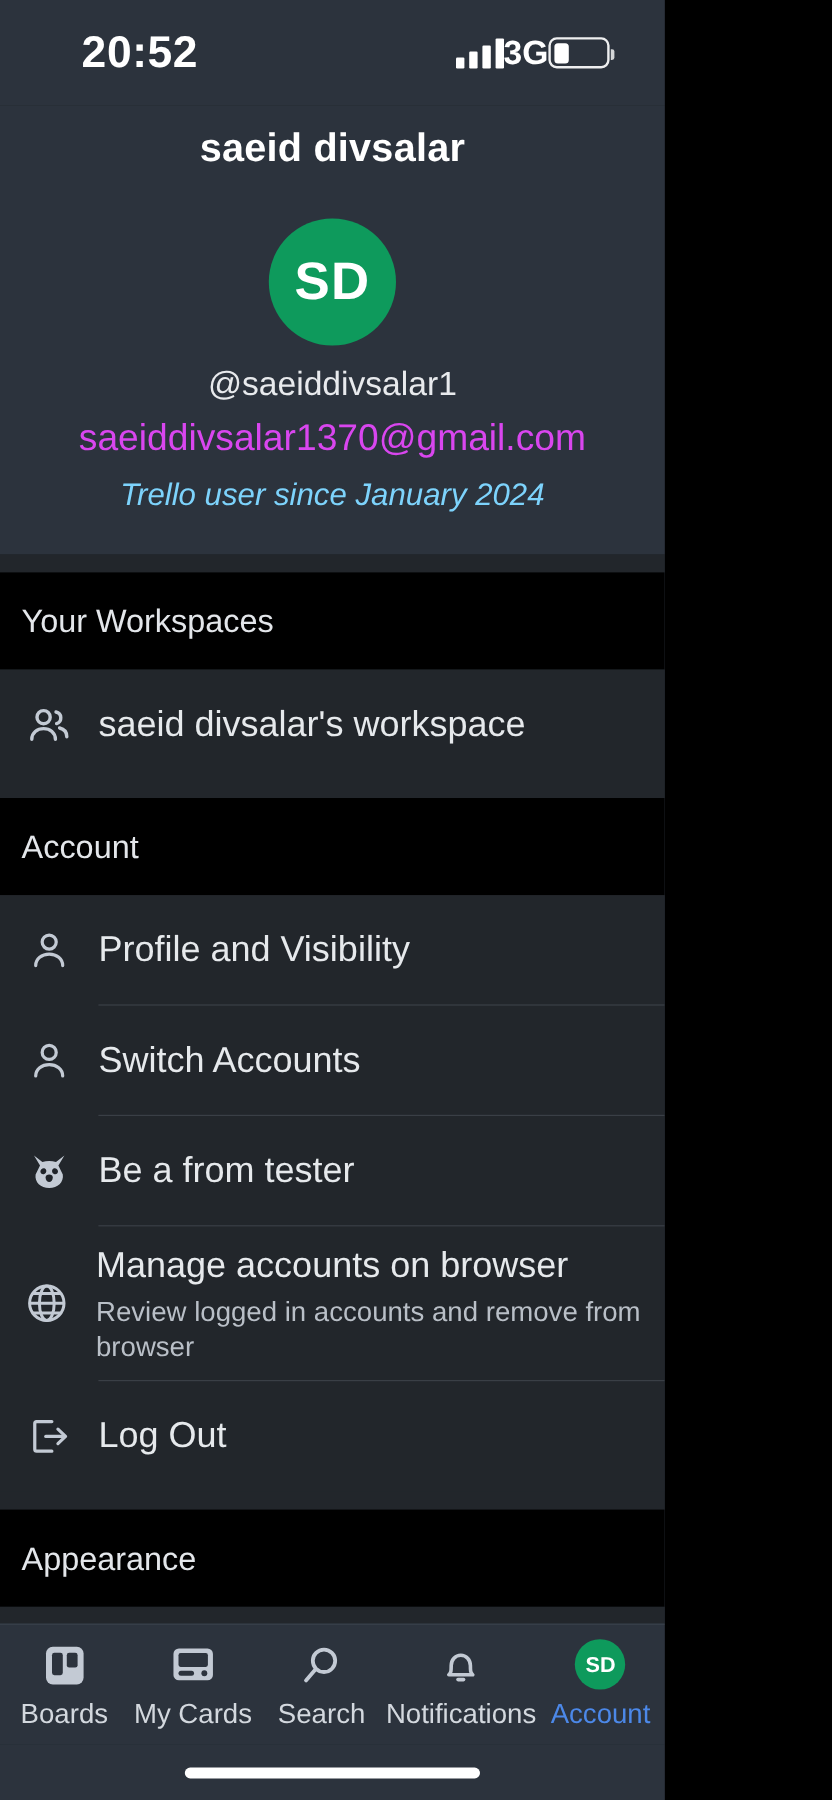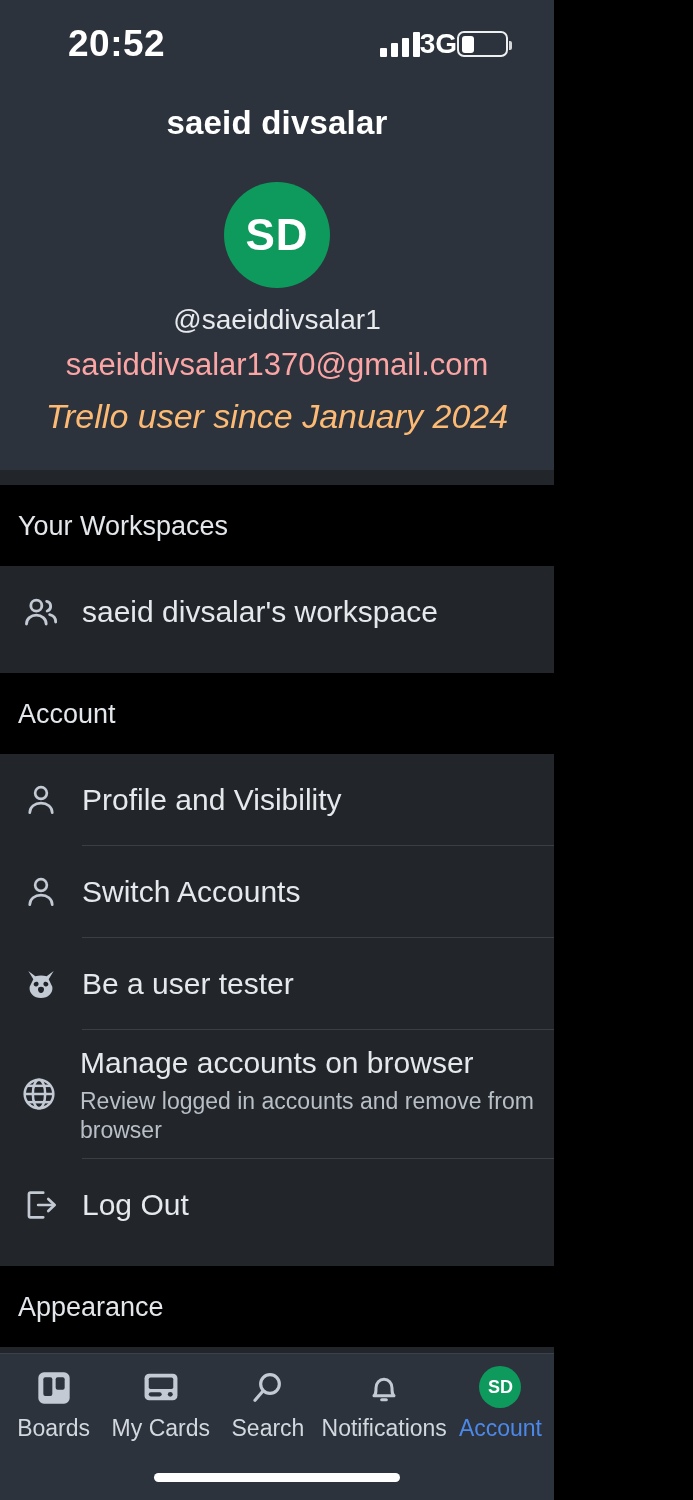--- a/index.html
+++ b/index.html
@@ -118,27 +118,27 @@
     font-size: 44px;
     font-weight: bold;
     letter-spacing: 1px;
   }
   .profile .username {
     color: #e8eaed;
     font-size: 28px;
     margin-top: 6px;
   }
   .profile .email {
-    color: #fca5a5;
+    color: #d946ef;
     font-size: 31px;
     margin-top: 11px;
   }
   .profile .since {
-    color: #fdba74;
-    font-size: 34px;
+    color: #7dd3fc;
+    font-size: 26px;
     font-style: italic;
     margin-top: 14px;
   }
 
   
   .scroll {
     flex: 1 1 auto;
     overflow: hidden;
     background: #22262b;
   }
@@ -331,21 +331,21 @@
       <div class="row row-tall with-divider">
         <span class="icon">
           <svg width="40" height="40" viewBox="0 0 24 24">
             <path d="M4.4 4.2 L7.4 9.2 L5.2 13.6 C4.6 17.4 7.8 20.4 12 20.4 C16.2 20.4 19.4 17.4 18.8 13.6 L16.6 9.2 L19.6 4.2 L15.4 7.4 C13.2 6.7 10.8 6.7 8.6 7.4 Z" fill="#c3cad4"></path>
             <path d="M7.6 12.2 C7.6 10.9 9.0 10.2 10.0 10.8 C10.9 11.4 10.7 13.0 9.6 13.4 C8.6 13.8 7.6 13.2 7.6 12.2 Z" fill="#20242a"></path>
             <path d="M16.4 12.2 C16.4 10.9 15.0 10.2 14.0 10.8 C13.1 11.4 13.3 13.0 14.4 13.4 C15.4 13.8 16.4 13.2 16.4 12.2 Z" fill="#20242a"></path>
             <path d="M10.2 15.1 C10.2 14.2 11.0 13.7 12 13.7 C13.0 13.7 13.8 14.2 13.8 15.1 C13.8 16.3 13.0 17.4 12 17.4 C11.0 17.4 10.2 16.3 10.2 15.1 Z" fill="#20242a"></path>
           </svg>
         </span>
         <div class="texts">
-          <div class="label">Be a user tester</div>
+          <div class="label">Be a from tester</div>
         </div>
       </div>
 
       <div class="row row-xtall with-divider">
         <span class="icon">
           <svg width="40" height="40" viewBox="0 0 24 24" fill="none" stroke="#c3cad4" stroke-width="1.5">
             <circle cx="12" cy="12" r="8.6"></circle>
             <ellipse cx="12" cy="12" rx="3.7" ry="8.6"></ellipse>
             <line x1="3.4" y1="12" x2="20.6" y2="12"></line>
             <line x1="5.1" y1="7.1" x2="18.9" y2="7.1"></line>

